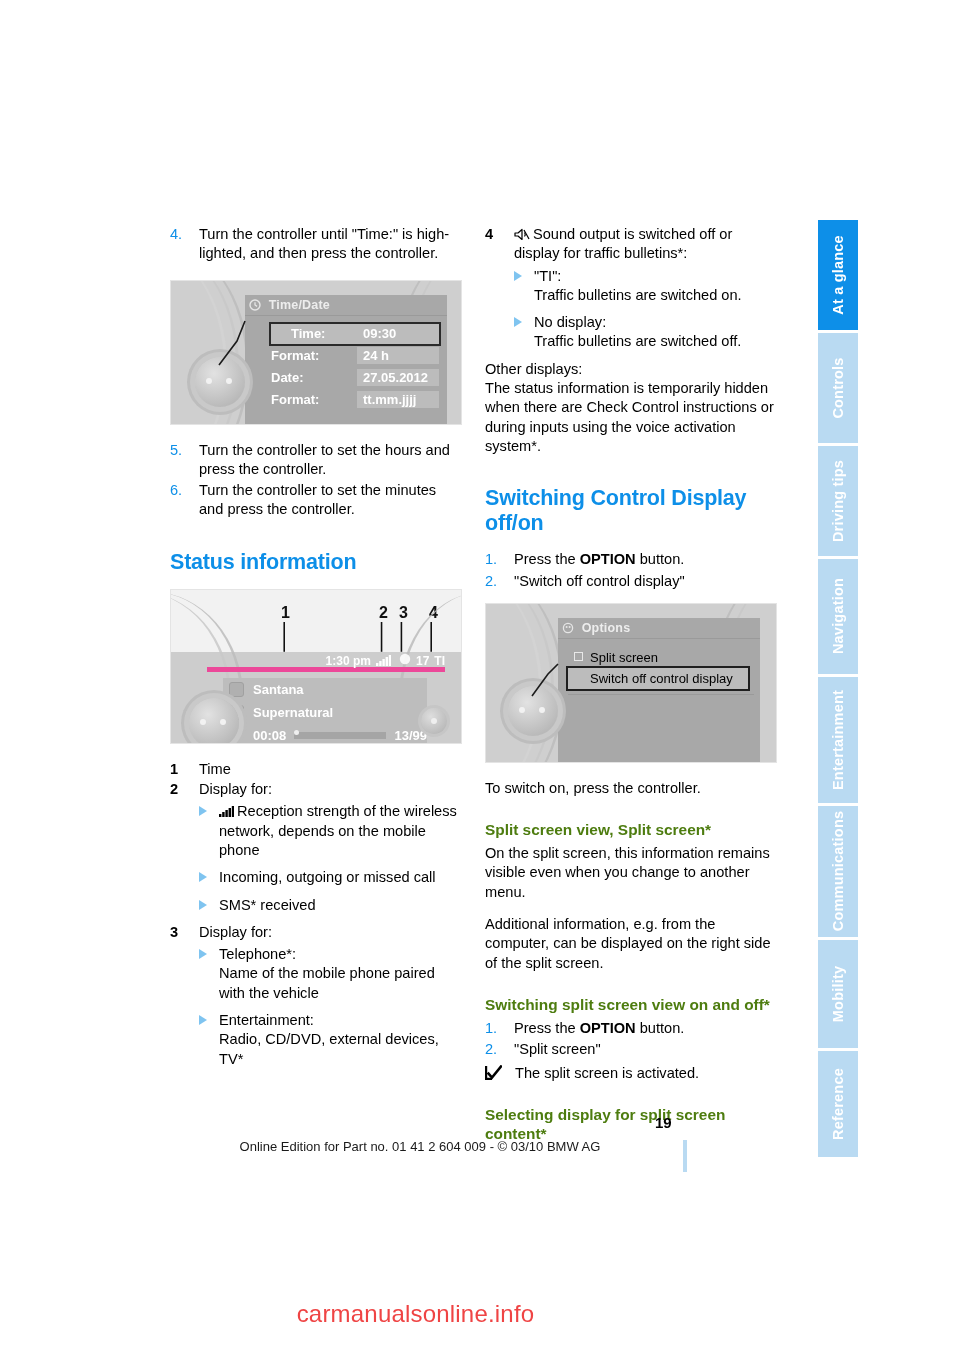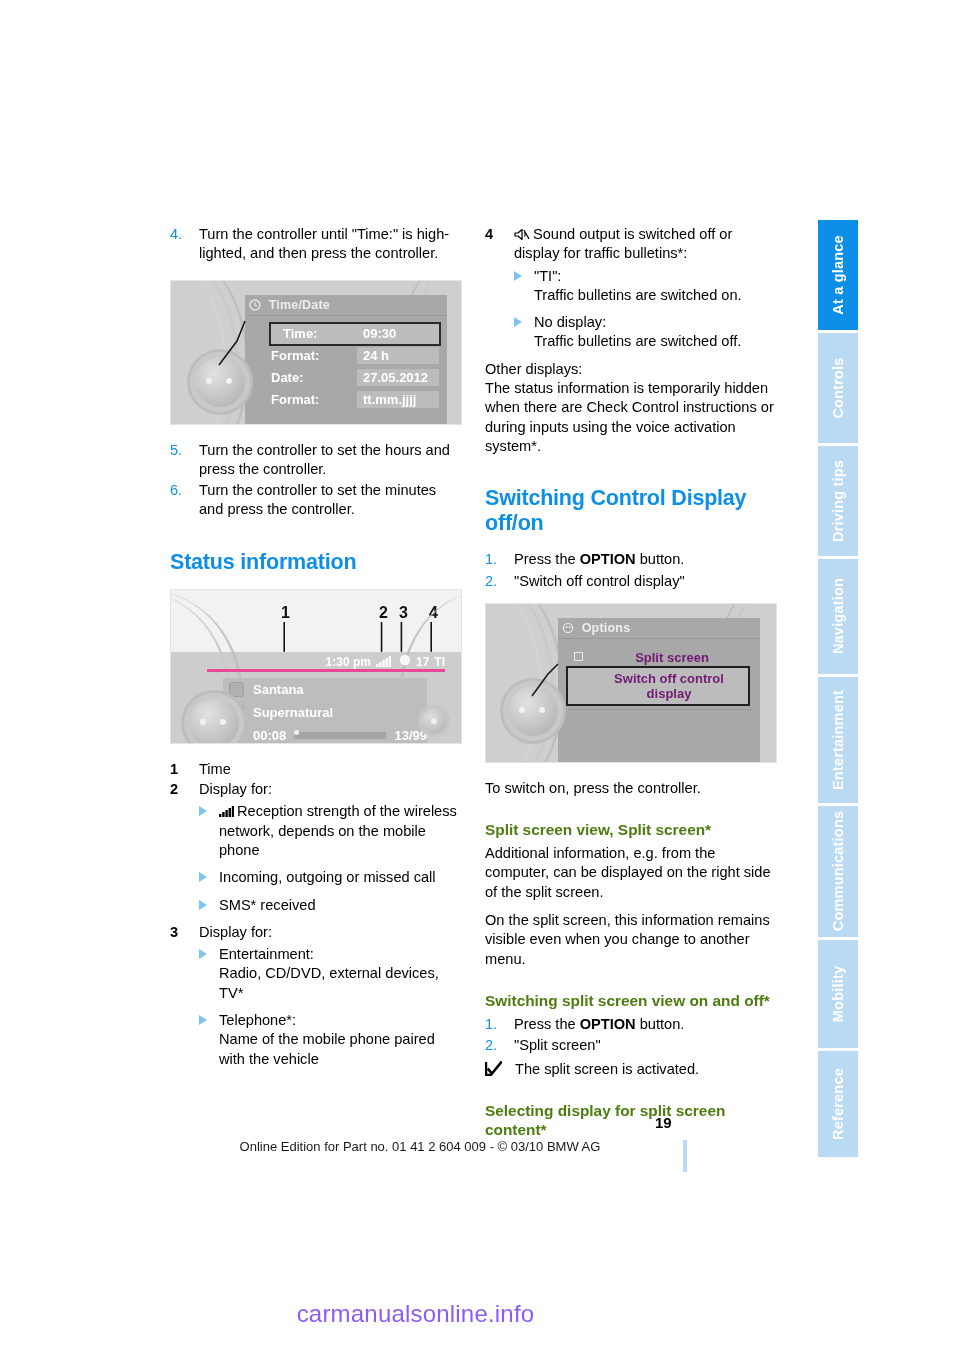--- a/index.html
+++ b/index.html
@@ -283,37 +283,37 @@
   .td-val {
     flex: 1;
     background: #bcbcbc;
     padding: 1px 6px;
     color: #ffffff;
   }
   .td-row.sel {
     outline: 2px solid #2a2a2a;
     background: #bcbcbc;
   }
-  .td-row.sel .td-key { padding-left:12px; }
+  .td-row.sel .td-key { padding-left:20px; }
 
   
   .st-top { position:absolute; left:0; top:0; right:0; height:62px; background:#f2f2f2; }
   .callout-nums {
     position:absolute; top:14px; left:0; right:0;
     font-size:16px; font-weight:bold; color:#111;
   }
   .callout-nums span { position:absolute; }
   .callout-lines { position:absolute; left:0; top:0; width:100%; height:62px; }
 
   .st-body { position:absolute; left:0; top:62px; right:0; bottom:0; background:#cdcdcd; }
   .st-bar {
     position:absolute; left:36px; right:16px; top:3px; height:17px;
     display:flex; align-items:center; justify-content:flex-end;
     font-size:12px; font-weight:bold; color:#ffffff;
-    border-bottom:3px solid #ec4899;
+    border-bottom:5px solid #ec4899;
   }
   .st-bar .slot { margin-left:5px; }
   .st-panel {
     position:absolute; left:52px; right:34px; top:26px; height:72px;
     background:#bdbdbd;
   }
   .st-line {
     display:flex; align-items:center;
     height:23px; padding-left:30px;
     font-size:13px; font-weight:bold; color:#ffffff;
@@ -327,24 +327,23 @@
   .st-icon {
     position:absolute; left:6px;
     width:15px; height:15px; border-radius:3px;
     background:#b0b0b0;
     border:1px solid #a0a0a0;
   }
 
   
   .op-panel { left: 72px; top: 14px; right: 16px; bottom: 0; }
   .op-item {
-    font-size: 13px; font-weight: bold; color:#701a75;
+    font-size: 13px; font-weight: normal; color:#000000;
     padding: 3px 0 3px 22px;
     position: relative;
-    text-align: center;
   }
   .op-item .cb {
     position:absolute; left:6px; top:5px;
     width:9px; height:9px;
     border:1.5px solid #e8e8e8;
   }
   .op-item.sel {
     background:#bcbcbc;
     outline:2px solid #1f1f1f;
     margin-right:6px;
@@ -371,21 +370,21 @@
     text-align:center;
     font-size:13px;
     color:#1a1a1a;
   }
   .watermark {
     position:absolute;
     left:0; top:1300px;
     width:831px;
     text-align:center;
     font-size:24px;
-    color:#8b5cf6;
+    color:#ef4444;
     letter-spacing:.2px;
   }
 </style>
 </head>
 <body>
 
 <div class="page">
 
   <div class="sidebar">
     <div class="tab active" style="height:112px">
@@ -575,27 +574,27 @@
           </li>
         </ul>
       </li>
 
       <li class="legend-item">
         <span class="num">3</span>
         <span>Display for:</span>
         <ul class="bullets">
           <li class="bullet">
             <span class="tri"></span>
-            <span style="white-space:pre-line">Entertainment:
-Radio, CD/DVD, external devices, TV*</span>
+            <span style="white-space:pre-line">Telephone*:
+Name of the mobile phone paired with the vehicle</span>
           </li>
           <li class="bullet">
             <span class="tri"></span>
-            <span style="white-space:pre-line">Telephone*:
-Name of the mobile phone paired with the vehicle</span>
+            <span style="white-space:pre-line">Entertainment:
+Radio, CD/DVD, external devices, TV*</span>
           </li>
         </ul>
       </li>
     </ul>
   </div>
 
   <div class="col col-right">
 
     <ul class="legend" style="margin-top:0">
       <li class="legend-item">
@@ -672,22 +671,22 @@
 
       <div class="knob" style="left:22px; top:82px;"></div>
       <svg style="position:absolute;left:0;top:0;width:292px;height:160px;pointer-events:none">
         <path d="M46 92 L62 70 L72 60" stroke="#1c1c1c" stroke-width="1.6" fill="none"></path>
       </svg>
     </div>
 
     <p class="para">To switch on, press the controller.</p>
 
     <h3 class="sub">Split screen view, Split screen*</h3>
+    <p class="para">On the split screen, this information remains visible even when you change to another menu.</p>
     <p class="para" style="margin-bottom:9px">Additional information, e.g. from the computer, can be displayed on the right side of the split screen.</p>
-    <p class="para">On the split screen, this information remains visible even when you change to another menu.</p>
 
     <h3 class="sub">Switching split screen view on and off*</h3>
     <ul class="steps">
       <li class="step">
         <span class="num">1.</span>
         <span>Press the </span><span class="b">OPTION</span><span> button.</span>
       </li>
       <li class="step">
         <span class="num">2.</span>
         <span>"Split screen"</span>

